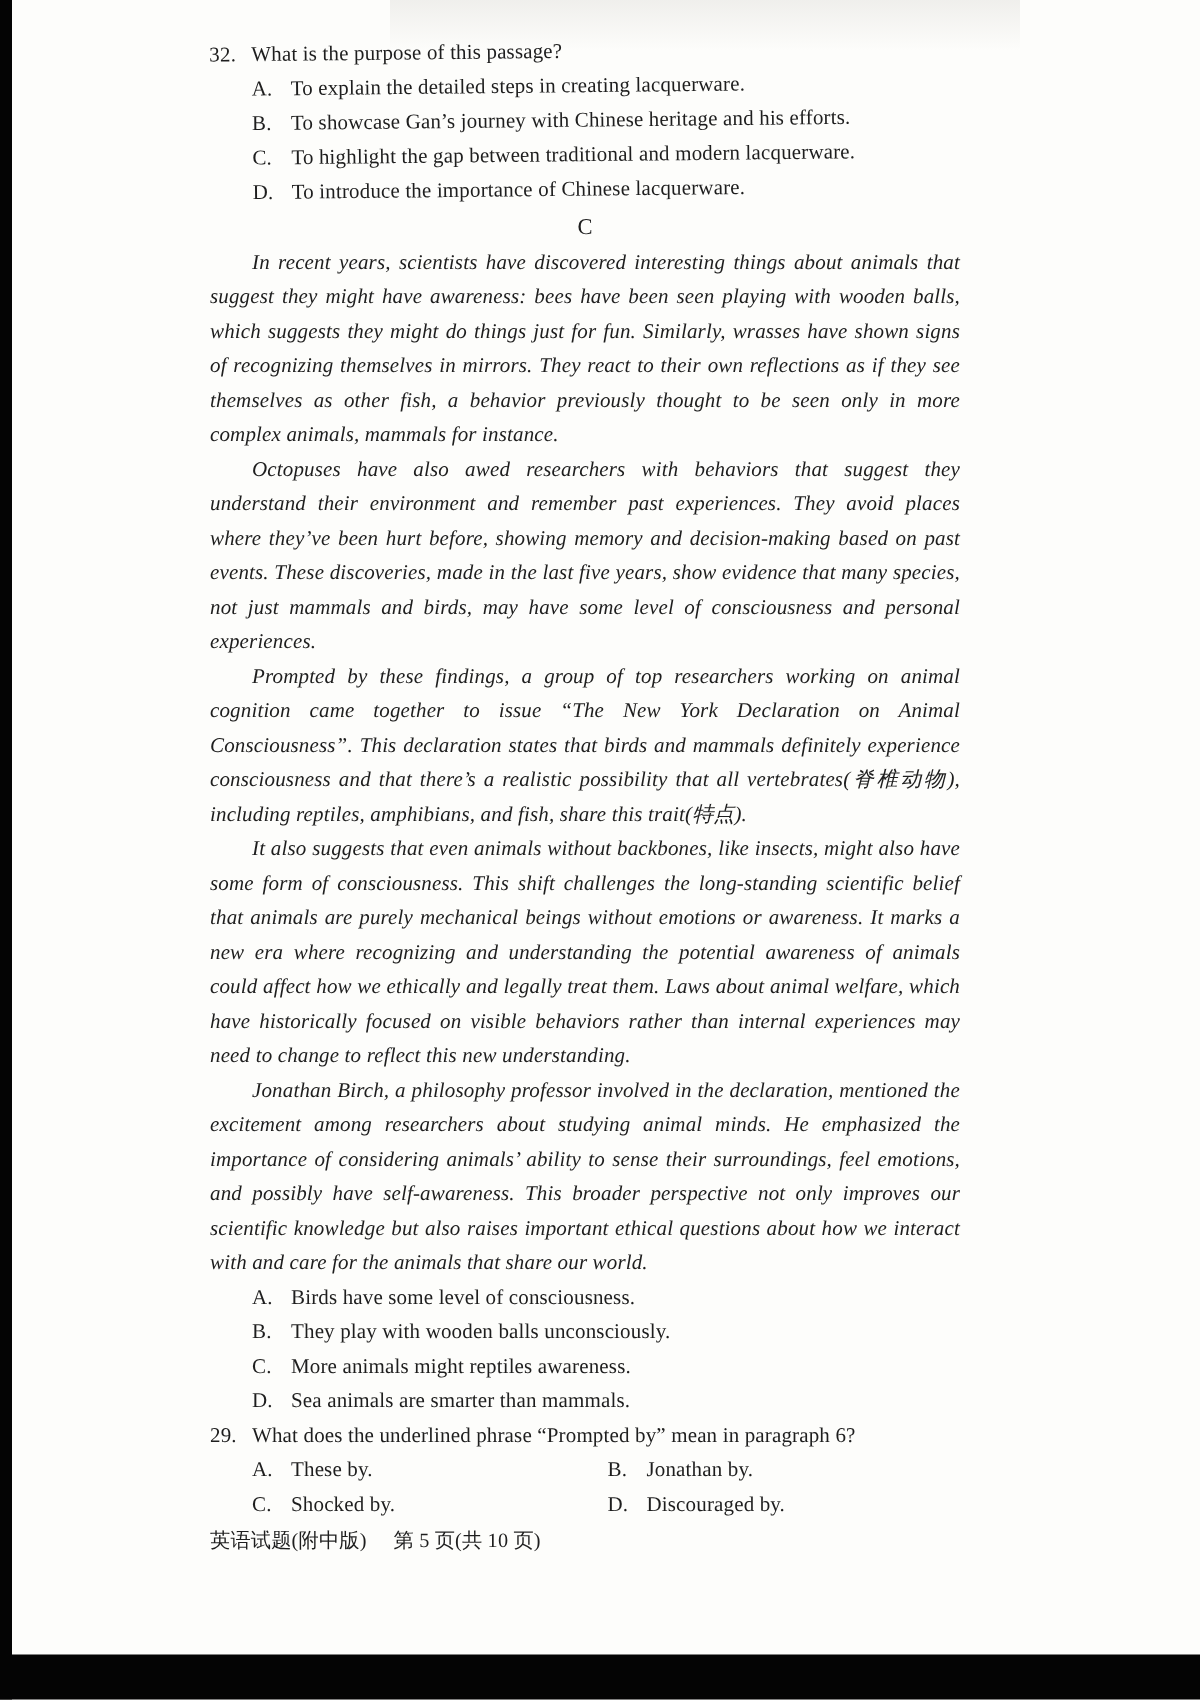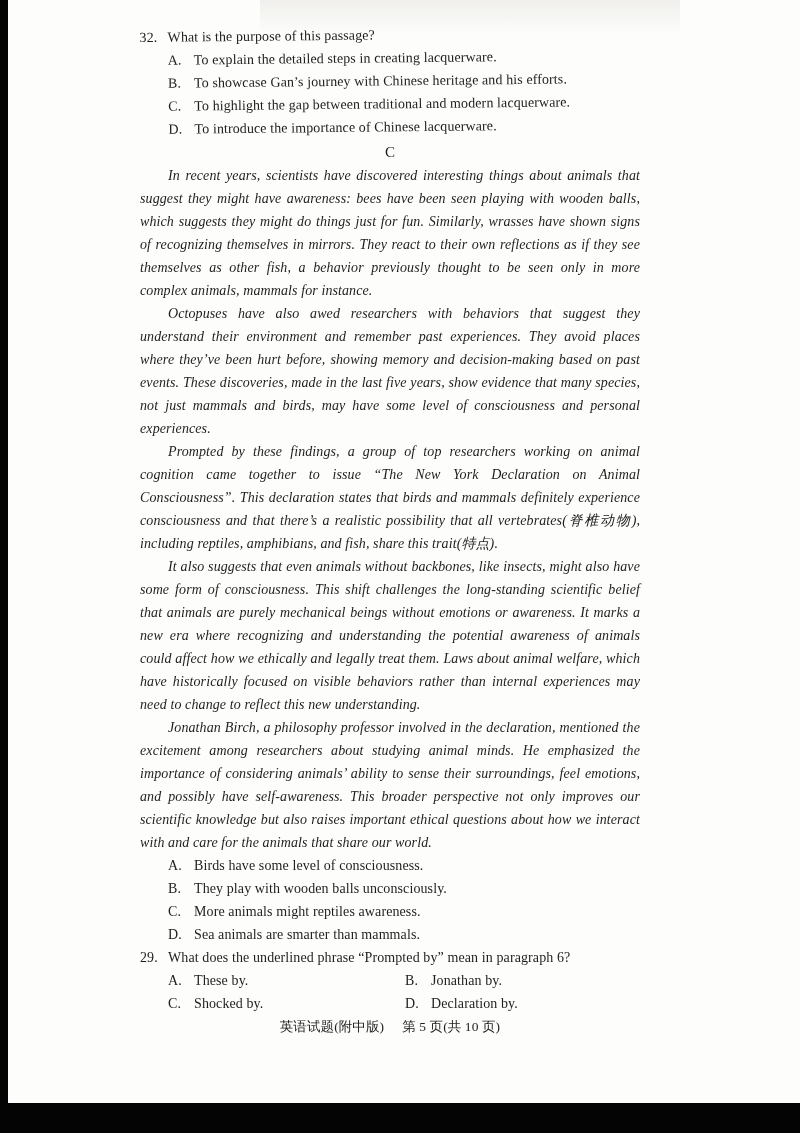--- a/index.html
+++ b/index.html
@@ -63,21 +63,21 @@
     text-indent: 2em;
     text-align: justify;
     font-style: italic;
   }
   .options-grid {
     margin-left: 28px;
     display: grid;
     grid-template-columns: 237px auto;
   }
   .footer-line {
-    text-align: center;
+    text-align: left;
     font-size: 13.5px;
     white-space: nowrap;
   }
   .footer-left { margin-right: 18px; }
 </style>
 </head>
 <body>
 
 <div class="scan-edge-left"></div>
 <div class="scan-edge-bottom"></div>
@@ -151,21 +151,21 @@
       <div class="option">
         <span class="opt-label">B.</span>
         <span class="opt-text">Jonathan by.</span>
       </div>
       <div class="option">
         <span class="opt-label">C.</span>
         <span class="opt-text">Shocked by.</span>
       </div>
       <div class="option">
         <span class="opt-label">D.</span>
-        <span class="opt-text">Declaration by.</span>
+        <span class="opt-text">Discouraged by.</span>
       </div>
     </div>
   </div>
 
   <div class="footer-line">
     <span class="footer-left">英语试题(附中版)</span><span>第 5 页(共 10 页)</span>
   </div>
 
 </div>
 

